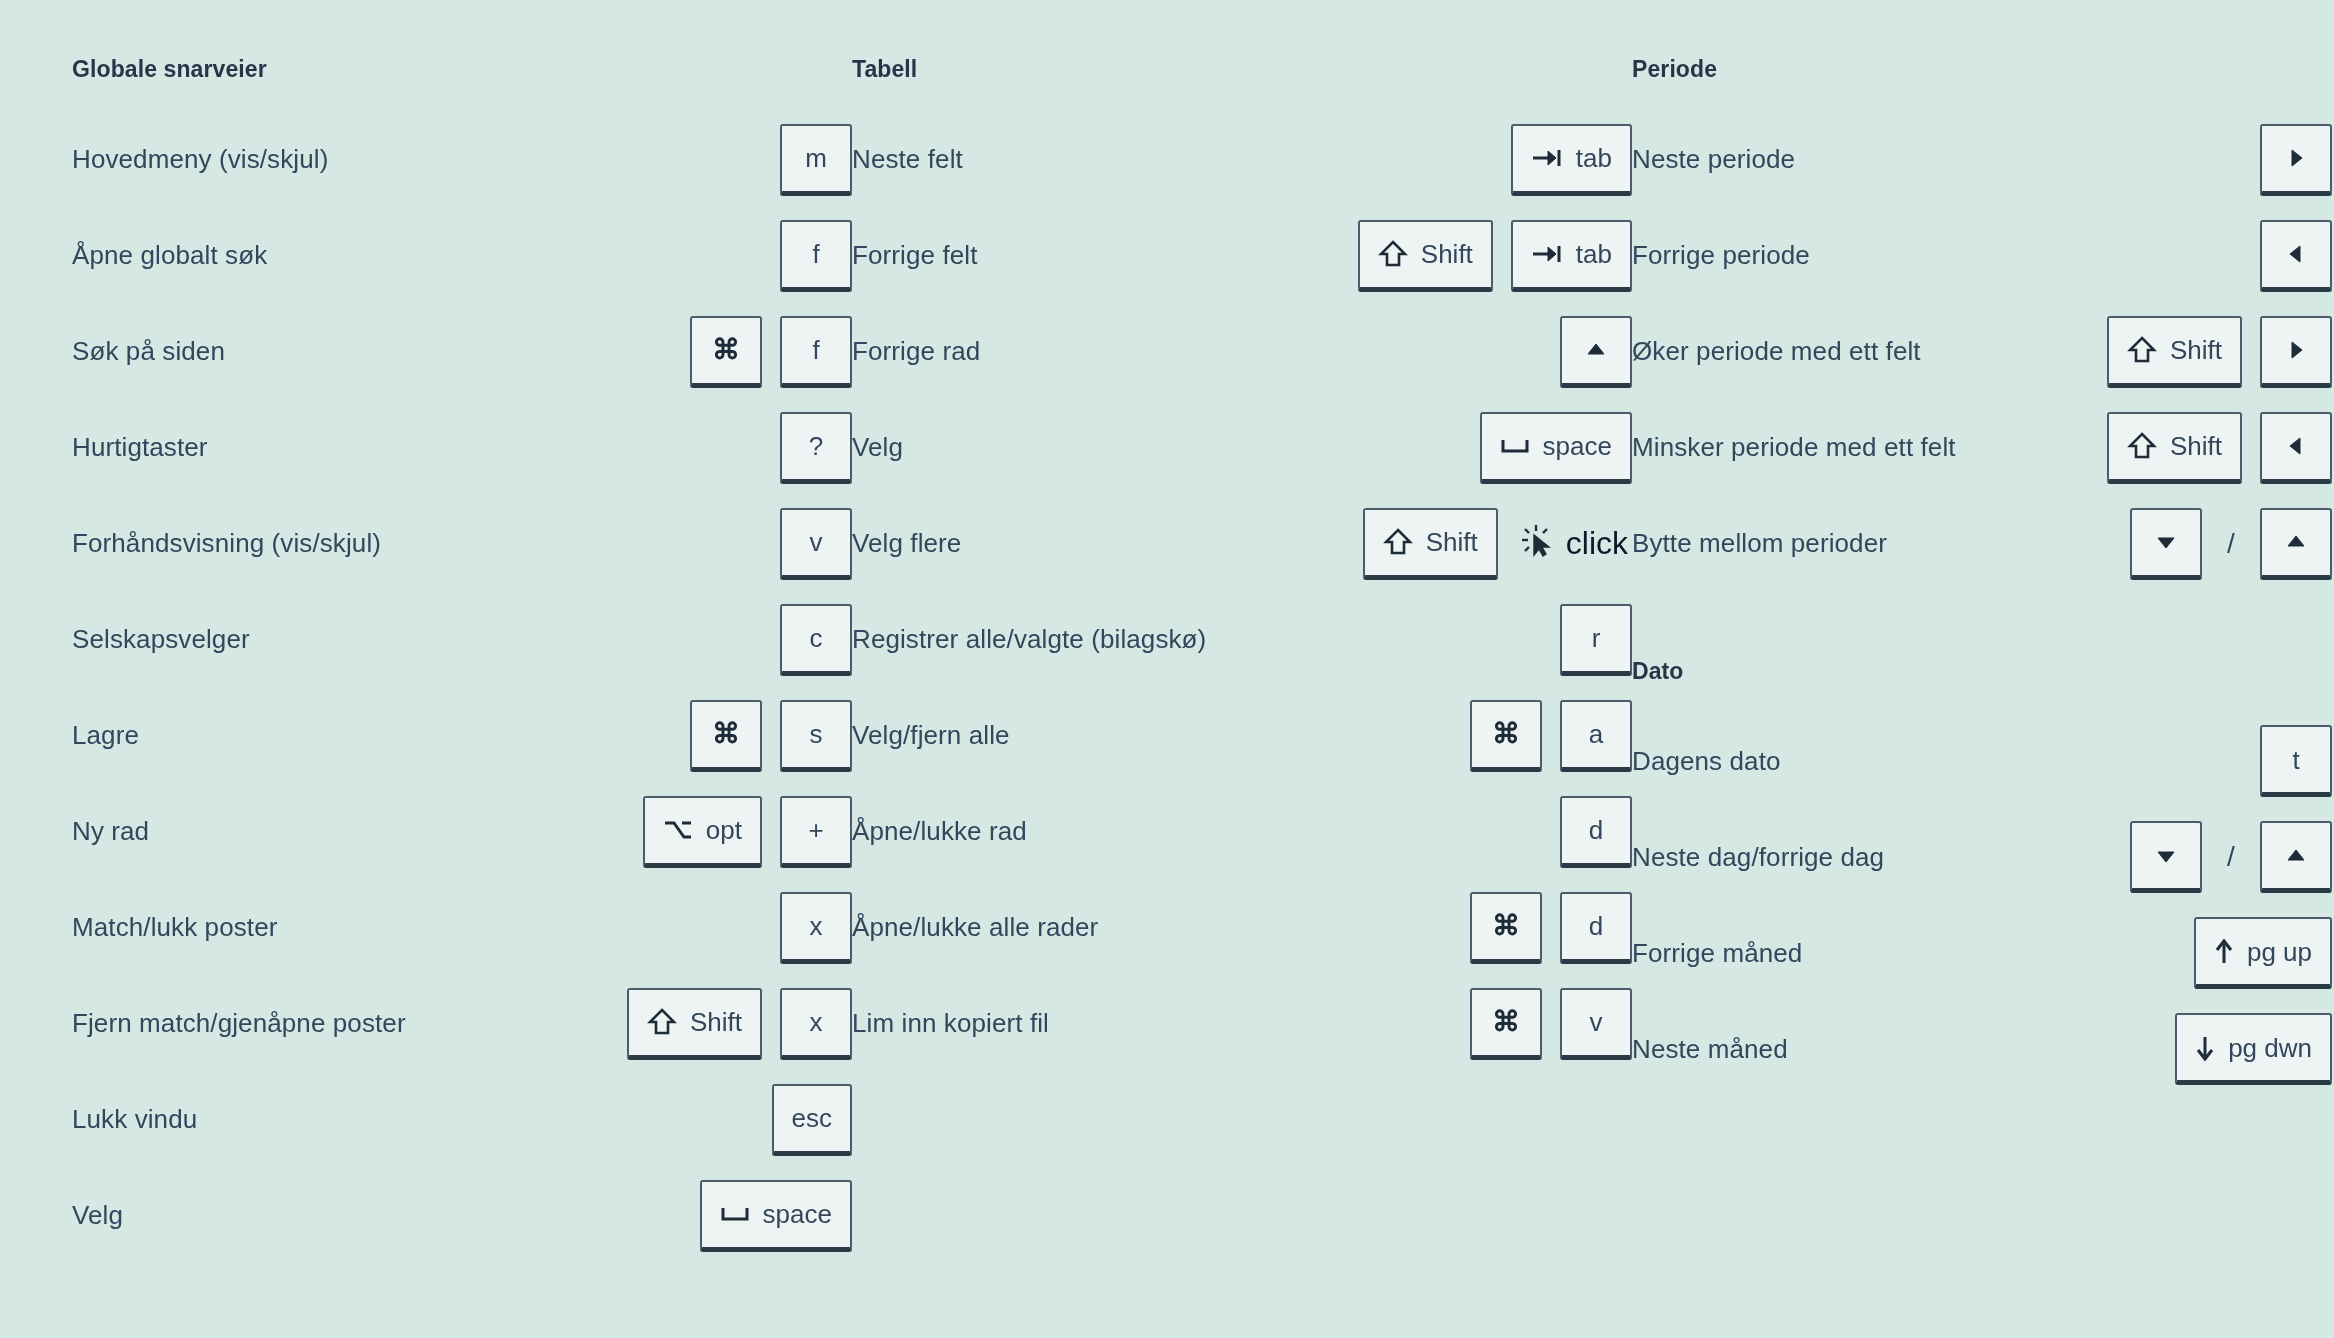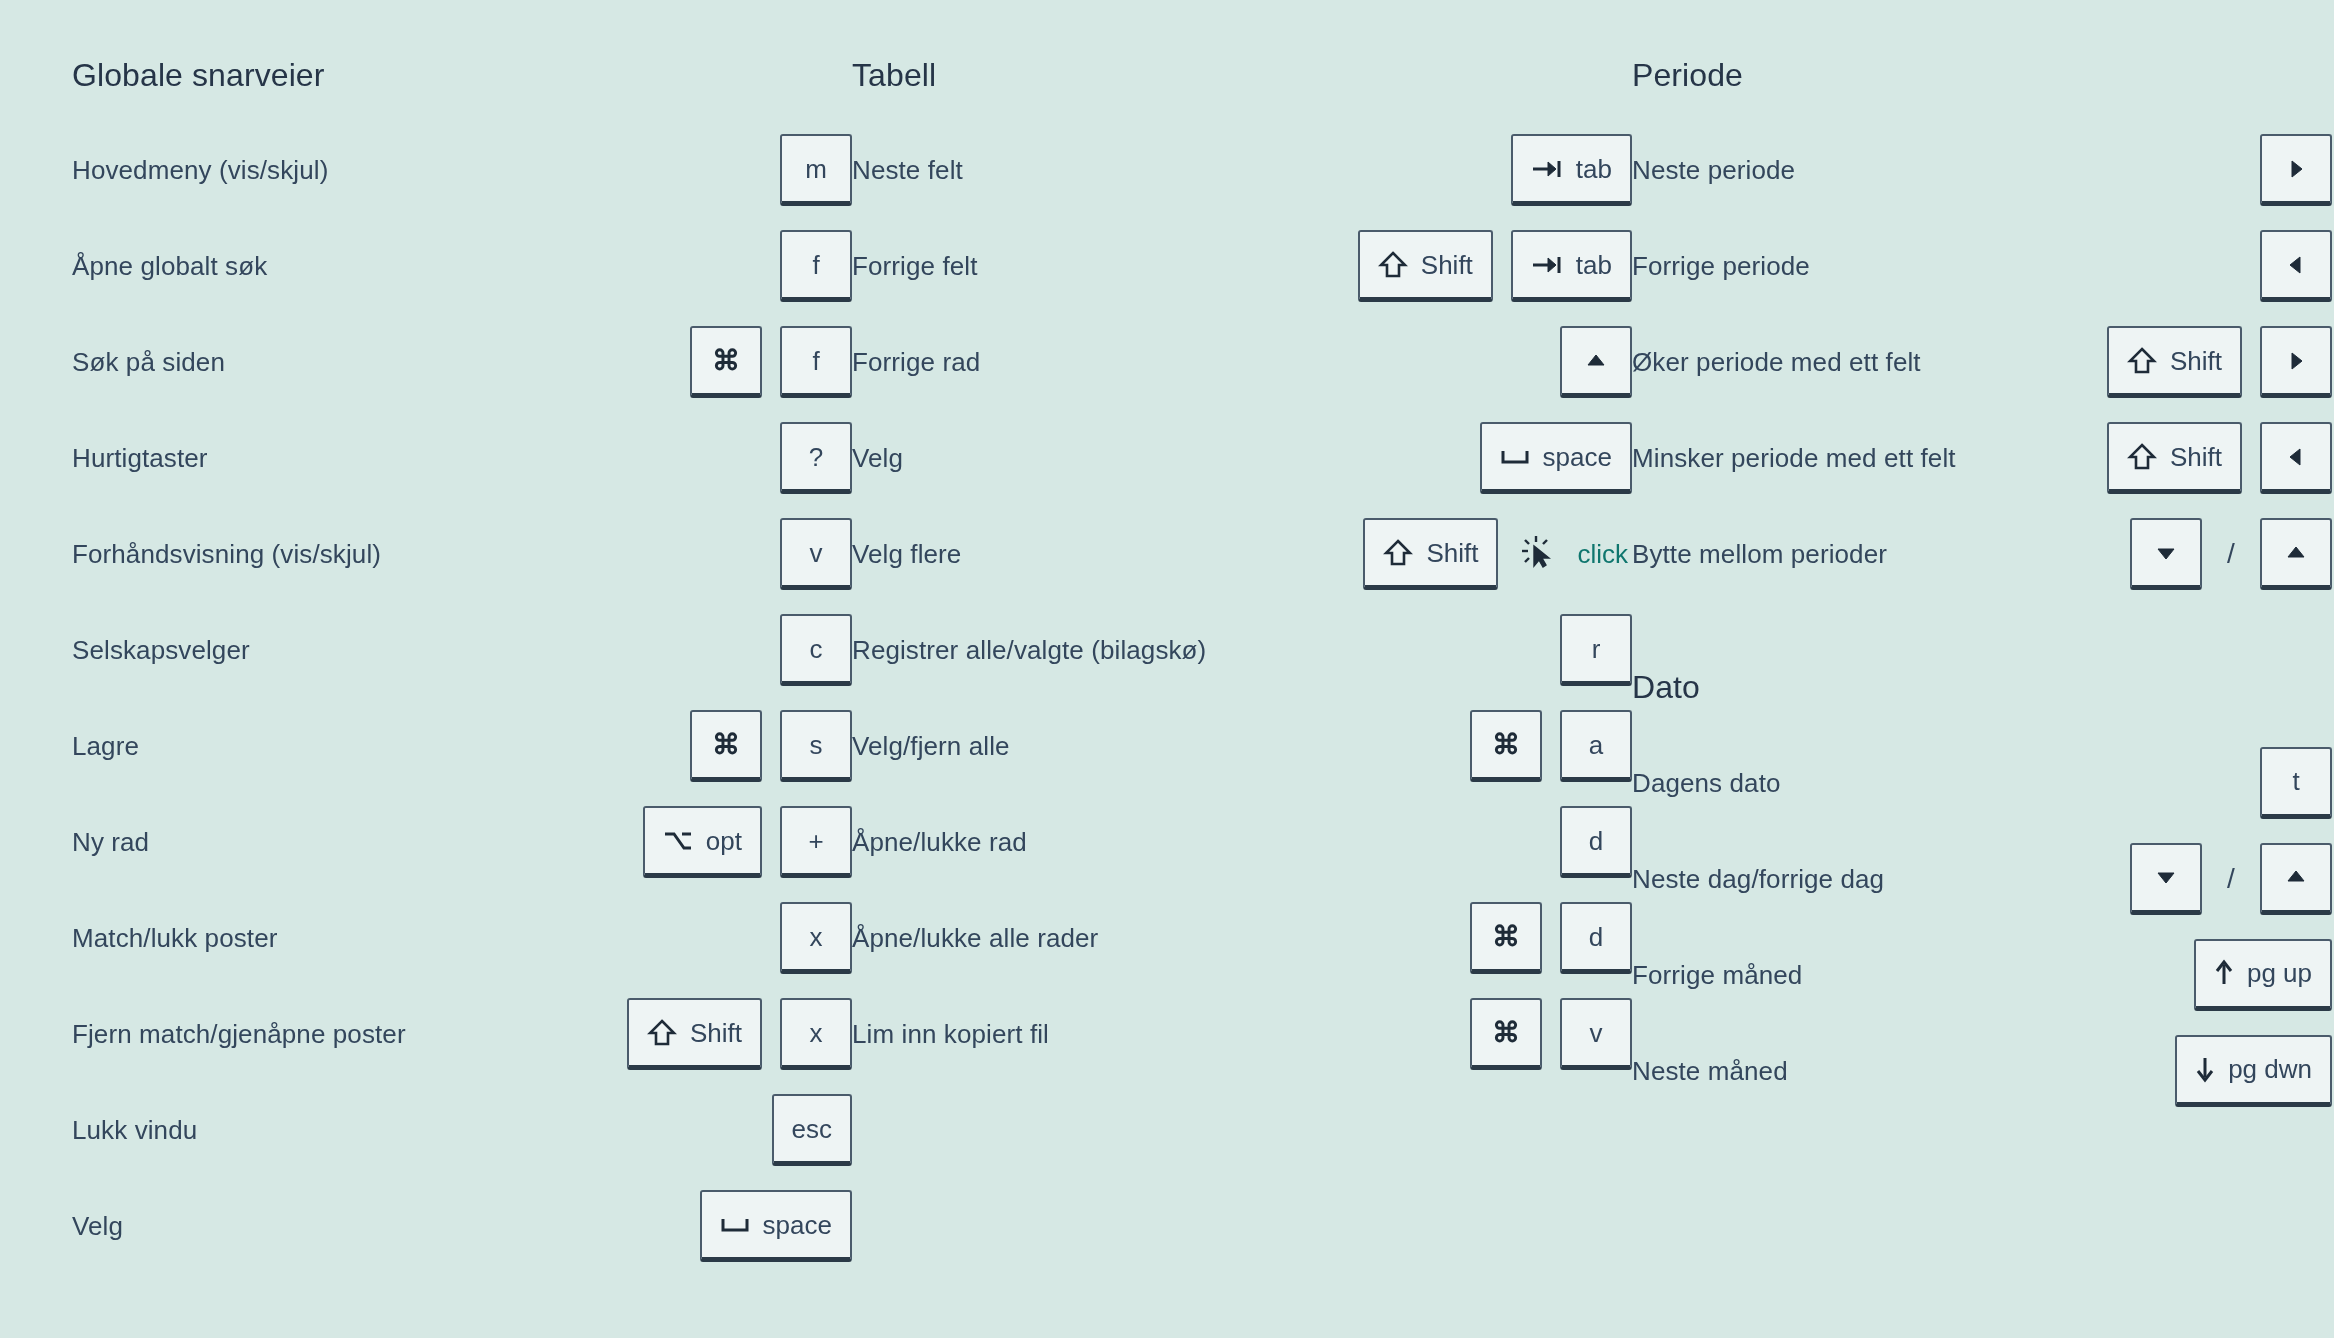--- a/index.html
+++ b/index.html
@@ -32,22 +32,22 @@
   }
 
   .column {
     box-sizing: border-box;
   }
   .col-left   { width: 780px; flex: 0 0 780px; }
   .col-middle { width: 780px; flex: 0 0 780px; }
   .col-right  { width: 700px; flex: 0 0 700px; }
 
   .section-title {
-    font-size: 32px;
-    font-weight: normal;
+    font-size: 23px;
+    font-weight: bold;
     color: #263548;
     letter-spacing: 0.1px;
     margin: 0 0 28px 0;
     line-height: 1.2;
   }
   .section-title.spaced { margin-top: 66px; }
 
   .row {
     display: flex;
     flex-direction: row;
@@ -98,25 +98,25 @@
     justify-content: center;
     color: #1e2b38;
   }
   .key .klabel { font-size: 26px; color: #33465c; }
 
   
   .chip {
     display: inline-flex;
     align-items: center;
     justify-content: center;
-    gap: 23px;
+    gap: 12px;
     height: 72px;
     padding: 0 4px;
-    font-size: 26px;
-    color: #0f766e;
+    font-size: 32px;
+    color: #0f172a;
     white-space: nowrap;
   }
 
   .sep {
     display: inline-flex;
     align-items: center;
     justify-content: center;
     width: 22px;
     height: 72px;
     font-size: 28px;

